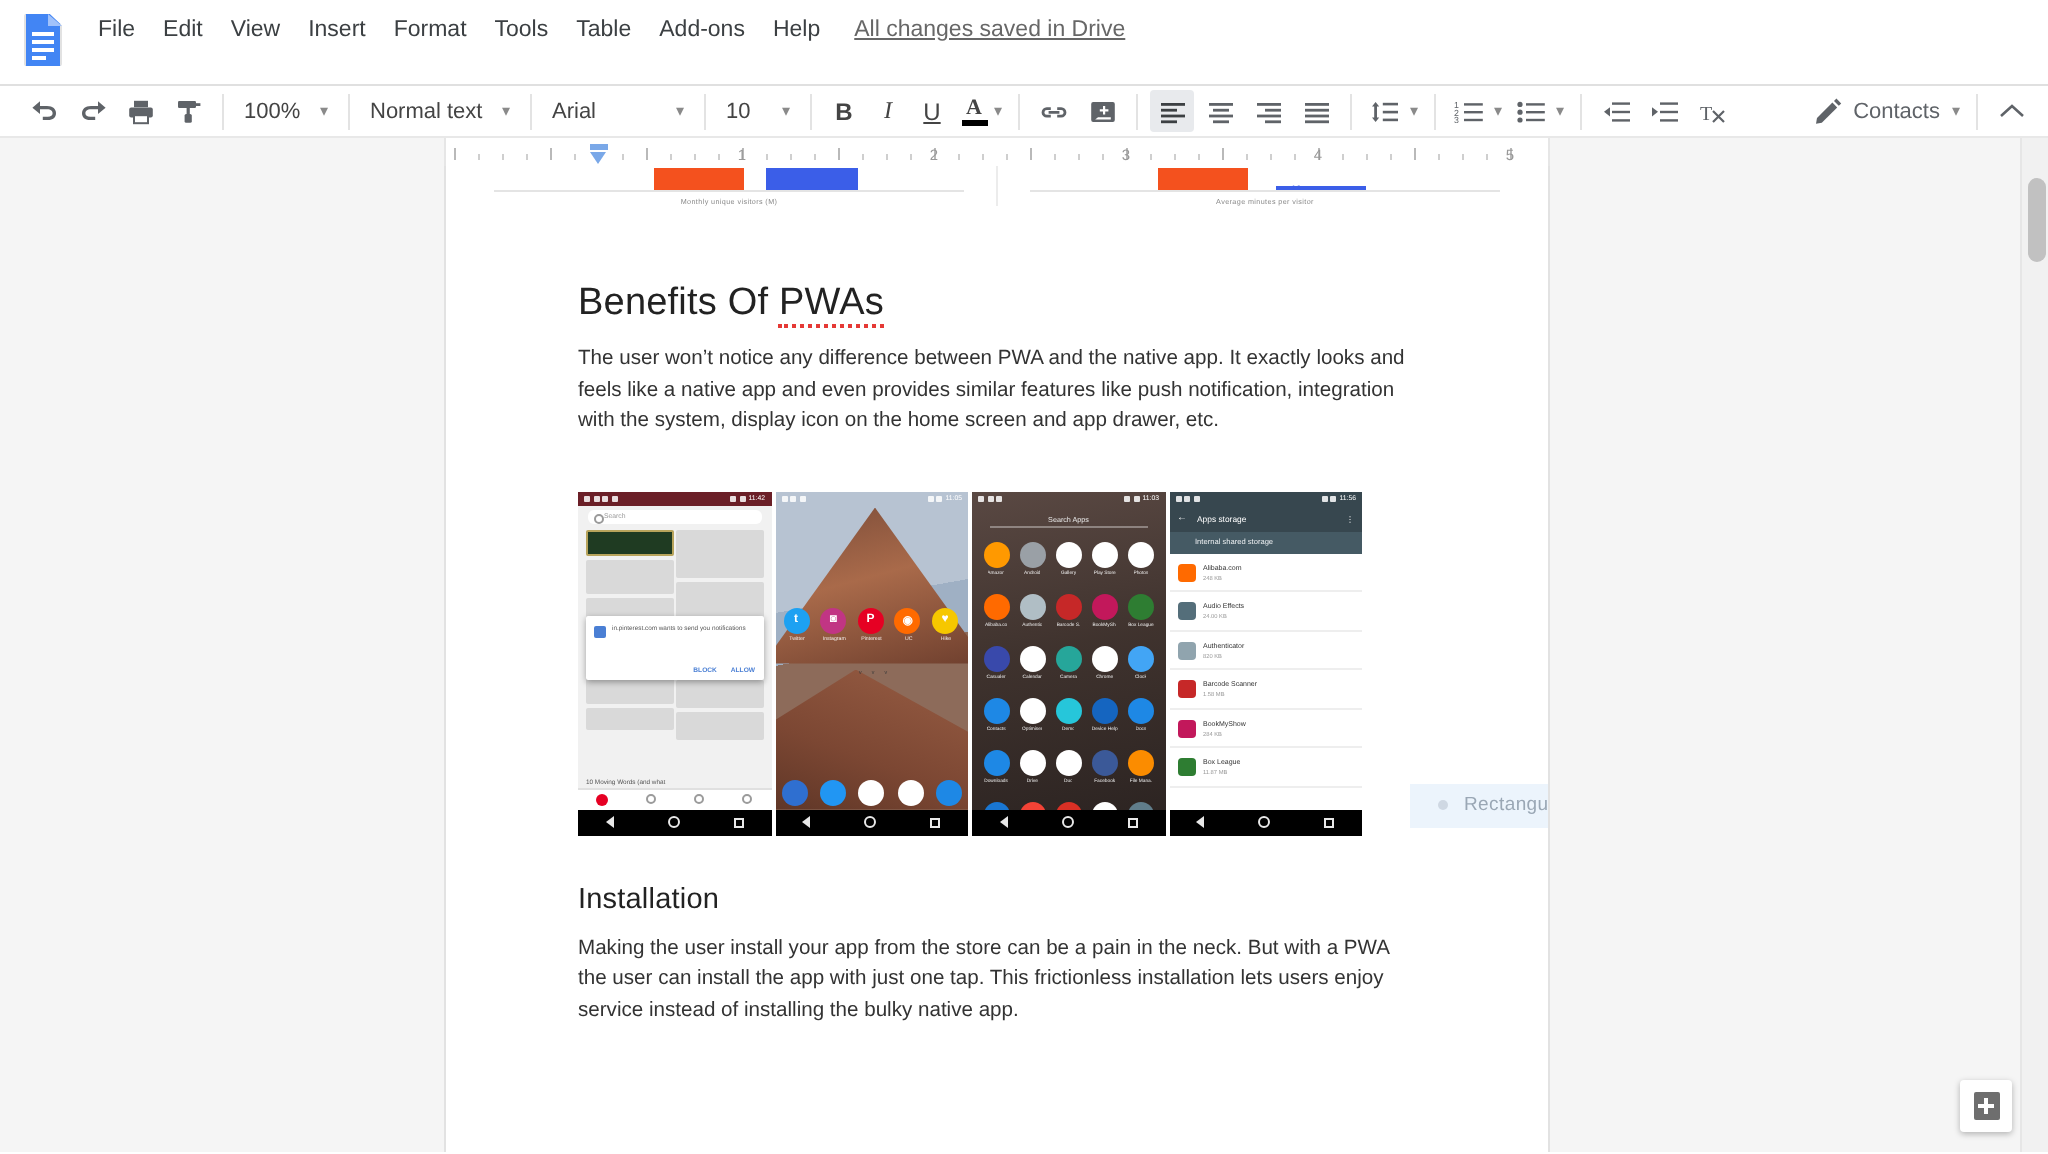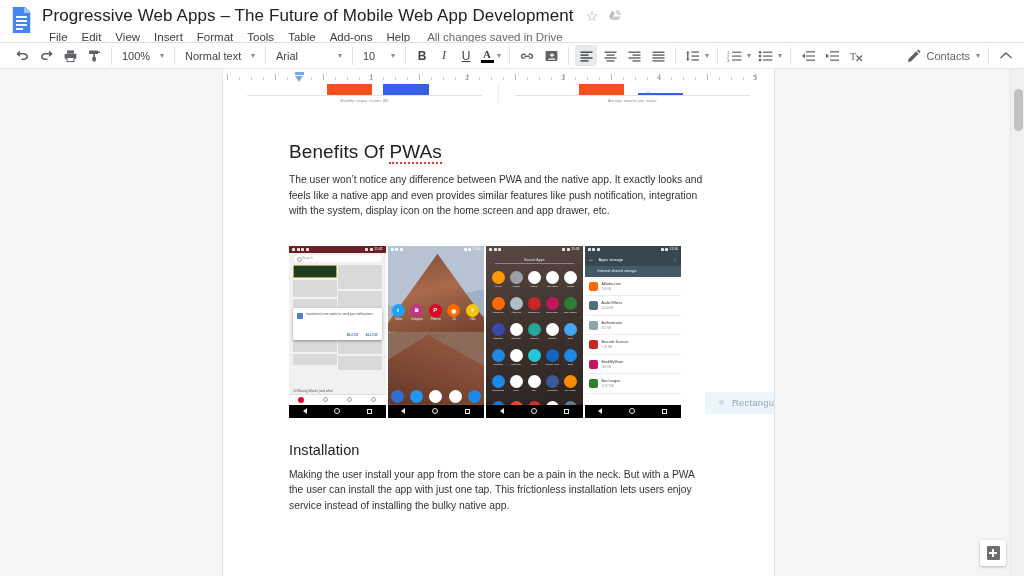--- a/index.html
+++ b/index.html
@@ -427,31 +427,20 @@
       <div class="fold"></div>
     <div class="lines">
         <i></i>
         <i></i>
         <i></i>
         <i></i>
       </div>
   </div>
 
   <div class="title-block">
-    <div class="title-row">
-      <div class="doc-title">Progressive Web Apps – The Future of Mobile Web App Development</div>
-      <div class="title-icon">☆</div>
-      <div class="title-icon drive">
-        <svg width="14" height="12" viewBox="0 0 14 12">
-          <path d="M4.6 1.2 L1 7.4 L3 10.9 L6.6 4.6 Z" fill="#bdbdbd"></path>
-          <path d="M5.2 7.6 H12.6 L10.7 10.9 H3.3 Z" fill="#c9c9c9"></path>
-          <path d="M7.2 1.2 H10.8 L13.4 6 H9.2 Z" fill="#d4d4d4"></path>
-        </svg>
-      </div>
-    </div>
     <div class="menu-row">
       <div class="menu-item">File</div>
       <div class="menu-item">Edit</div>
       <div class="menu-item">View</div>
       <div class="menu-item">Insert</div>
       <div class="menu-item">Format</div>
       <div class="menu-item">Tools</div>
       <div class="menu-item">Table</div>
       <div class="menu-item">Add-ons</div>
       <div class="menu-item">Help</div>

